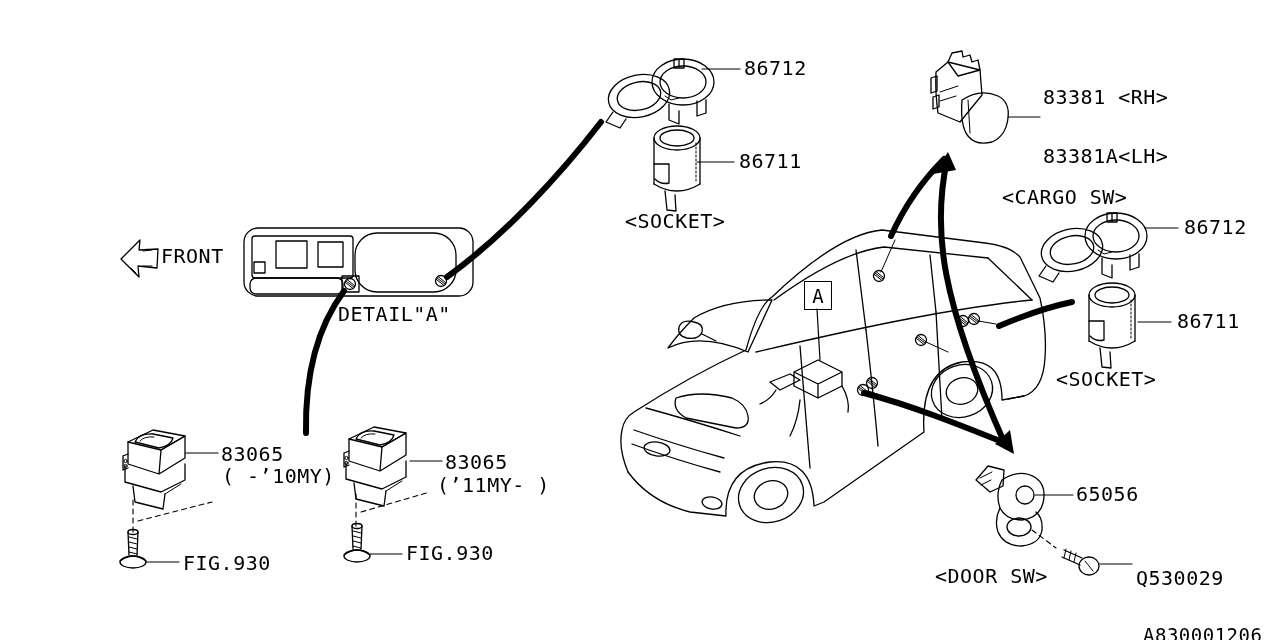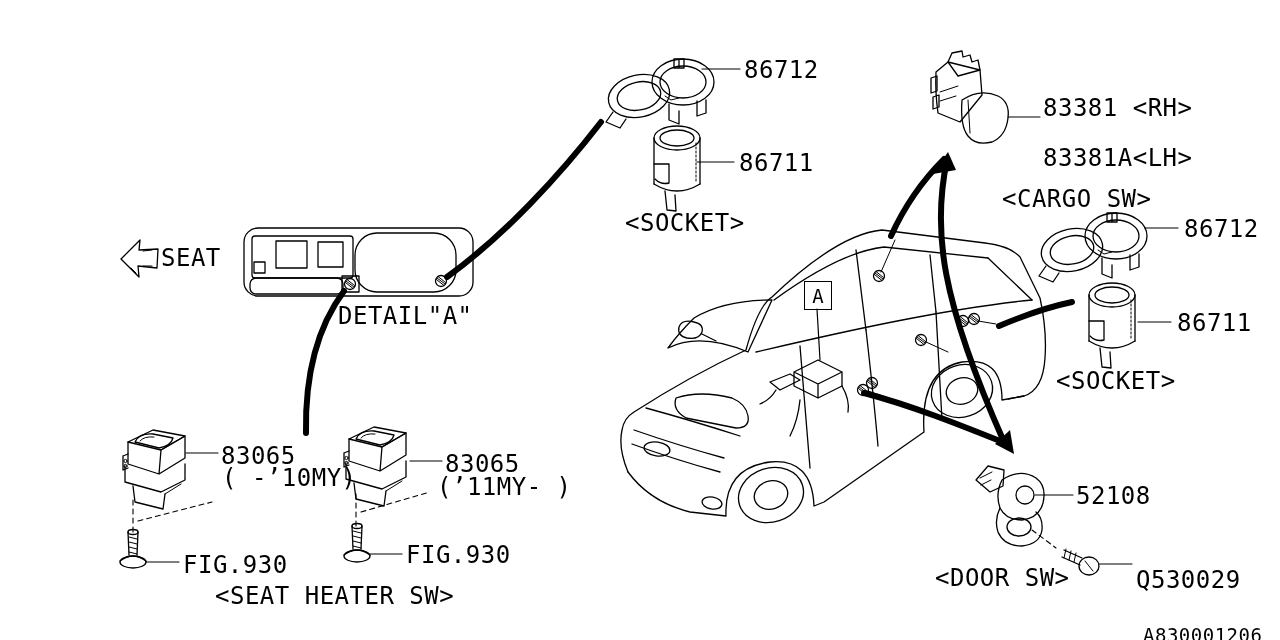--- a/index.html
+++ b/index.html
@@ -1,19 +1,19 @@
 <!DOCTYPE html>
 <html><head>
 <meta charset="utf-8">
 <style>
   html,body{margin:0;padding:0;background:#fff;}
   #stage{position:relative;width:1280px;height:640px;background:#ffffff;overflow:hidden;
          font-family:"DejaVu Sans Mono",monospace;}
   #art{position:absolute;left:0;top:0;}
-  .label{position:absolute;font-family:"DejaVu Sans Mono",monospace;font-size:24px;
+  .label{position:absolute;font-family:"DejaVu Sans Mono",monospace;font-size:20px;
          color:#000;white-space:pre;line-height:1;letter-spacing:0.5px;}
   .label.sm{font-size:19px;letter-spacing:0.5px;}
   .abox{position:absolute;left:804px;top:281px;width:26px;height:27px;border:1.4px solid #000;
         display:flex;align-items:center;justify-content:center;font-size:19px;}
 </style>
 </head>
 <body>
 
 <div id="stage">
 
@@ -202,46 +202,45 @@
     <path d="M1138,322 L1171,322"></path>
     <path d="M186,453 L218,453"></path>
     <path d="M410,461 L442,461"></path>
     <path d="M146,562 L179,562"></path>
     <path d="M370,554 L402,554"></path>
     <path d="M1035,495 L1073,495"></path>
     <path d="M1099,564 L1132,564"></path>
   </g>
 </svg>
 
-<div class="label" style="left:161px;top:246px;">SEAT</div>
+<div class="label" style="left:161px;top:246px;">FRONT</div>
 <div class="label" style="left:338px;top:304px;">DETAIL"A"</div>
 
 <div class="abox">
   <span>A</span>
 </div>
 
 <div class="label" style="left:744px;top:58px;">86712</div>
 <div class="label" style="left:739px;top:151px;">86711</div>
 <div class="label" style="left:625px;top:211px;">&lt;SOCKET&gt;</div>
 
-<div class="label" style="left:1043px;top:96px;">83381 &lt;RH&gt;</div>
+<div class="label" style="left:1043px;top:87px;">83381 &lt;RH&gt;</div>
 <div class="label" style="left:1043px;top:114px;margin-top:32px;">83381A&lt;LH&gt;</div>
 <div class="label" style="left:1002px;top:143px;margin-top:44px;">&lt;CARGO SW&gt;</div>
 
 <div class="label" style="left:1184px;top:217px;">86712</div>
 <div class="label" style="left:1177px;top:311px;">86711</div>
 <div class="label" style="left:1056px;top:369px;">&lt;SOCKET&gt;</div>
 
 <div class="label" style="left:221px;top:444px;">83065</div>
 <div class="label" style="left:222px;top:466px;">( -’10MY)</div>
 <div class="label" style="left:183px;top:553px;">FIG.930</div>
 <div class="label" style="left:445px;top:452px;">83065</div>
 <div class="label" style="left:420px;top:475px;margin-left:17px;">(’11MY- )</div>
 <div class="label" style="left:406px;top:543px;">FIG.930</div>
-<div class="label" style="left:215px;top:584px;">&lt;SEAT HEATER SW&gt;</div>
-
-<div class="label" style="left:1076px;top:484px;">52108</div>
+
+<div class="label" style="left:1076px;top:484px;">65056</div>
 <div class="label" style="left:1136px;top:568px;">Q530029</div>
 <div class="label" style="left:935px;top:566px;text-align:right;">&lt;DOOR SW&gt;</div>
 
 <div class="label sm" style="left:1143px;top:610px;margin-top:16px;">A830001206</div>
 
 </div>
 
 </body></html>

